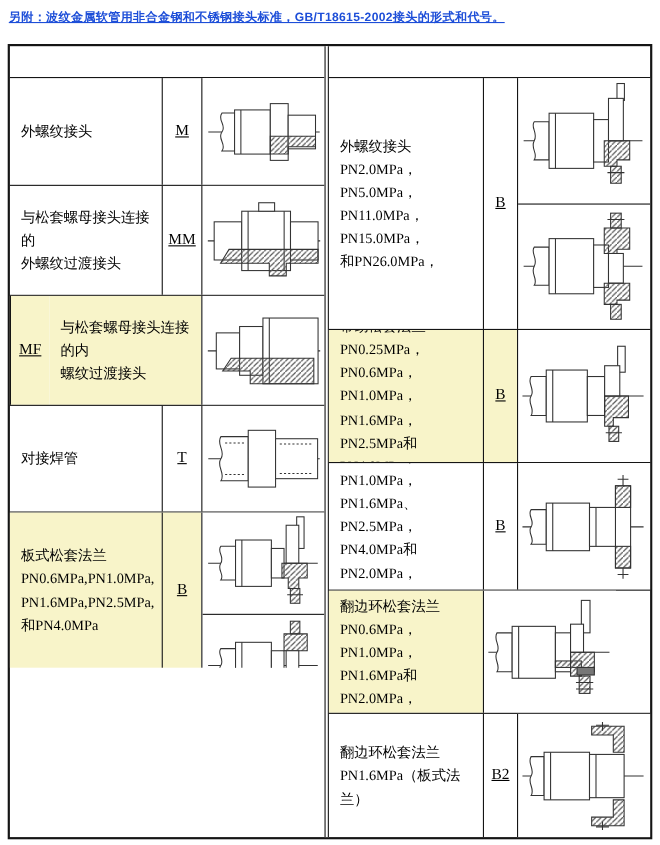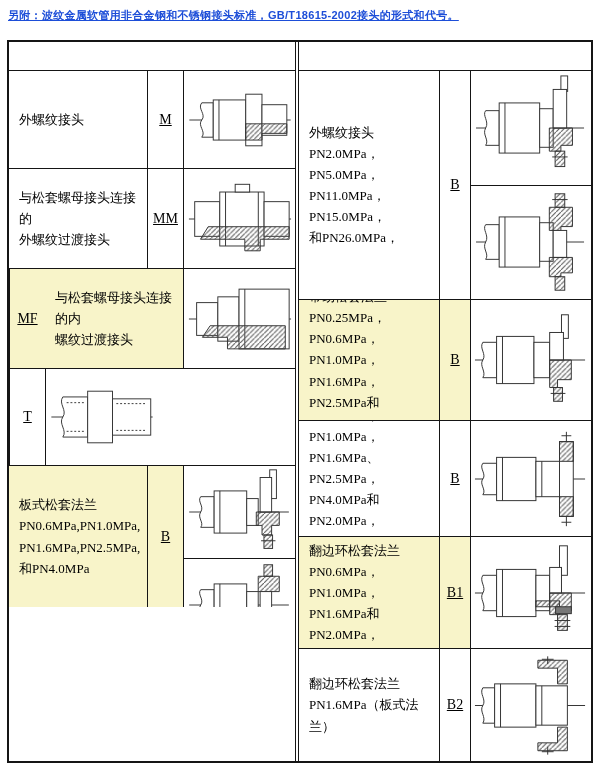--- a/index.html
+++ b/index.html
@@ -123,20 +123,21 @@
           <rect class="d-s" x="10" y="28" width="22" height="34"></rect>
           <rect class="d-s" x="32" y="22" width="22" height="46"></rect>
           <rect class="d-s" x="54" y="14" width="52" height="62"></rect>
           <line class="d-l" x1="60" y1="14" x2="60" y2="76"></line>
           <path class="d-h" d="M16,64 L24,52 H102 V76 H42 V64 Z"></path>
         </svg>
       </div>
     </div>
 
     <div class="row" style="height:97px">
+      <div class="cell cfirst c-type"><span>对接焊管</span></div>
       <div class="cell c-code">T</div>
       <div class="cell c-diag">
         <svg class="diag" width="106" height="86" viewBox="0 0 110 90">
           <line class="d-l" x1="2" y1="45" x2="108" y2="45"></line>
           <path class="d-s" d="M40,24 H14 C9,31 19,38 14,45 C9,52 19,59 14,66 H40 Z"></path>
           <line class="d-d" x1="18" y1="30" x2="36" y2="30"></line>
             <line class="d-d" x1="18" y1="60" x2="36" y2="60"></line>
           <rect class="d-s" x="40" y="18" width="26" height="54"></rect>
           <rect class="d-s" x="66" y="26" width="40" height="38"></rect>
           <line class="d-d" x1="70" y1="31" x2="102" y2="31"></line>
@@ -284,21 +285,20 @@
           <line class="d-l" x1="95" y1="90" x2="95" y2="100"></line>
             <line class="d-l" x1="90" y1="96" x2="100" y2="96"></line>
         </svg>
       </div>
     </div>
 
     <div class="row" style="height:112px">
       <div class="cell cfirst c-type hl"><span>翻边环松套法兰
 PN0.6MPa，PN1.0MPa，
 PN1.6MPa和PN2.0MPa，</span></div>
-      <div class="cell c-code hl">B1</div>
       <div class="cell c-diag">
         <svg class="diag" width="116" height="104" viewBox="0 0 118 104">
           <line class="d-l" x1="2" y1="52" x2="114" y2="52"></line>
           <path class="d-s" d="M24,34 H10 C6,40 14,46 10,52 C6,58 14,64 10,70 H24 Z"></path>
           <rect class="d-s" x="24" y="28" width="40" height="48"></rect>
             <line class="d-l" x1="30" y1="28" x2="30" y2="76"></line>
           <rect class="d-s" x="64" y="34" width="14" height="36"></rect>
           <rect class="d-s" x="88" y="4" width="8" height="30"></rect>
           <rect class="d-s" x="78" y="26" width="12" height="26"></rect>
           <rect class="d-h" x="64" y="60" width="24" height="6"></rect>

